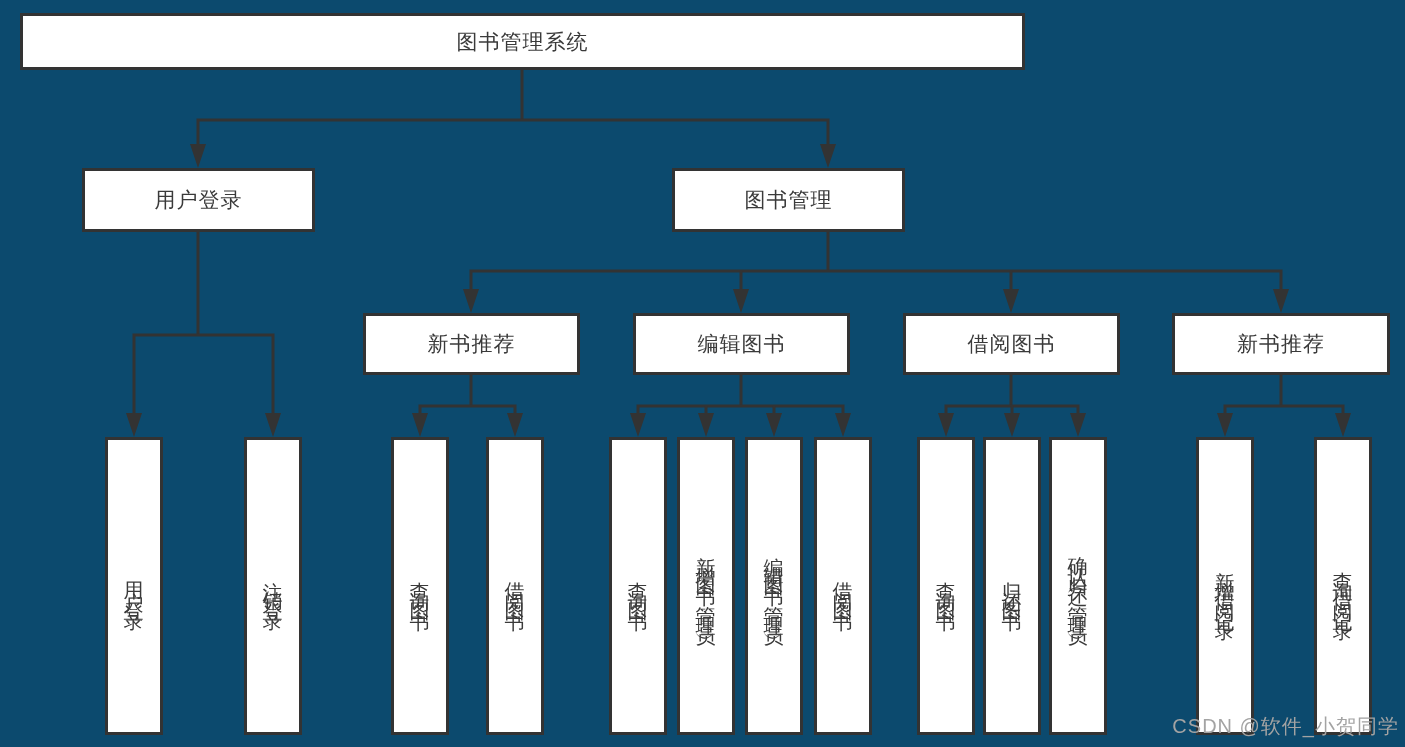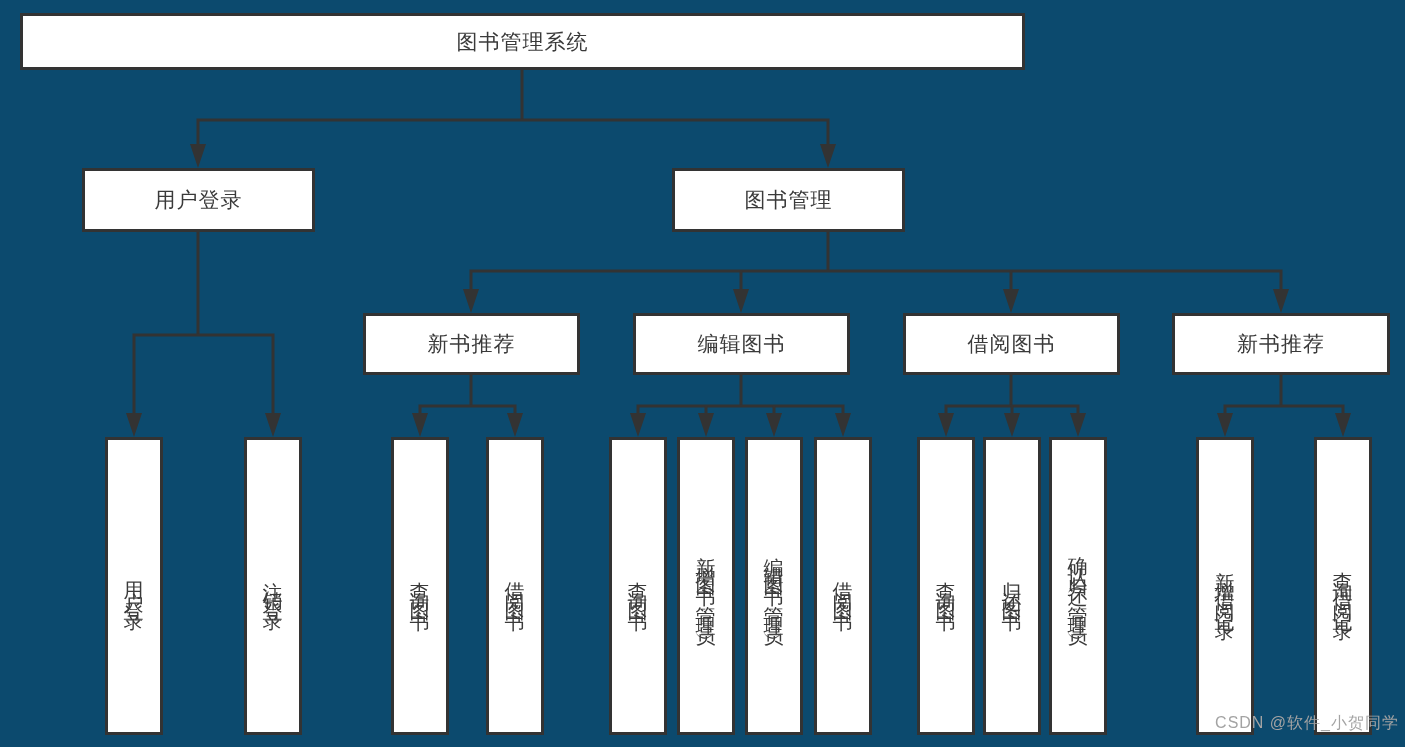--- a/index.html
+++ b/index.html
@@ -64,21 +64,21 @@
   #lf8  { left: 814px;  }
   #lf9  { left: 917px;  }
   #lf10 { left: 983px;  }
   #lf11 { left: 1049px; }
   #lf12 { left: 1196px; }
   #lf13 { left: 1314px; }
   .watermark {
     position: absolute;
     right: 6px;
     top: 713px;
-    font-size: 16px;
+    font-size: 20px;
     color: #a3a3a3;
     letter-spacing: 1px;
     z-index: 5;
     white-space: nowrap;
   }
 </style>
 </head>
 <body>
 
 <div class="canvas">

